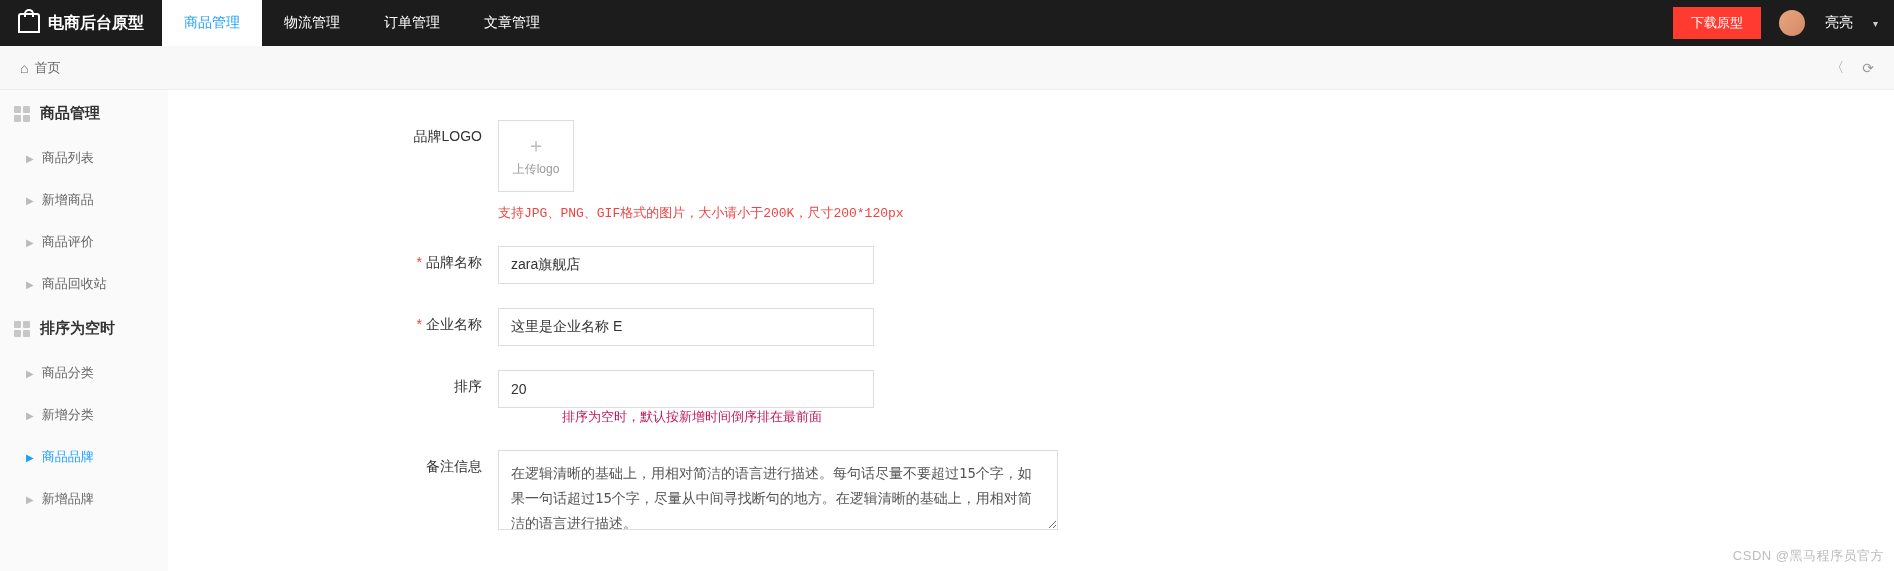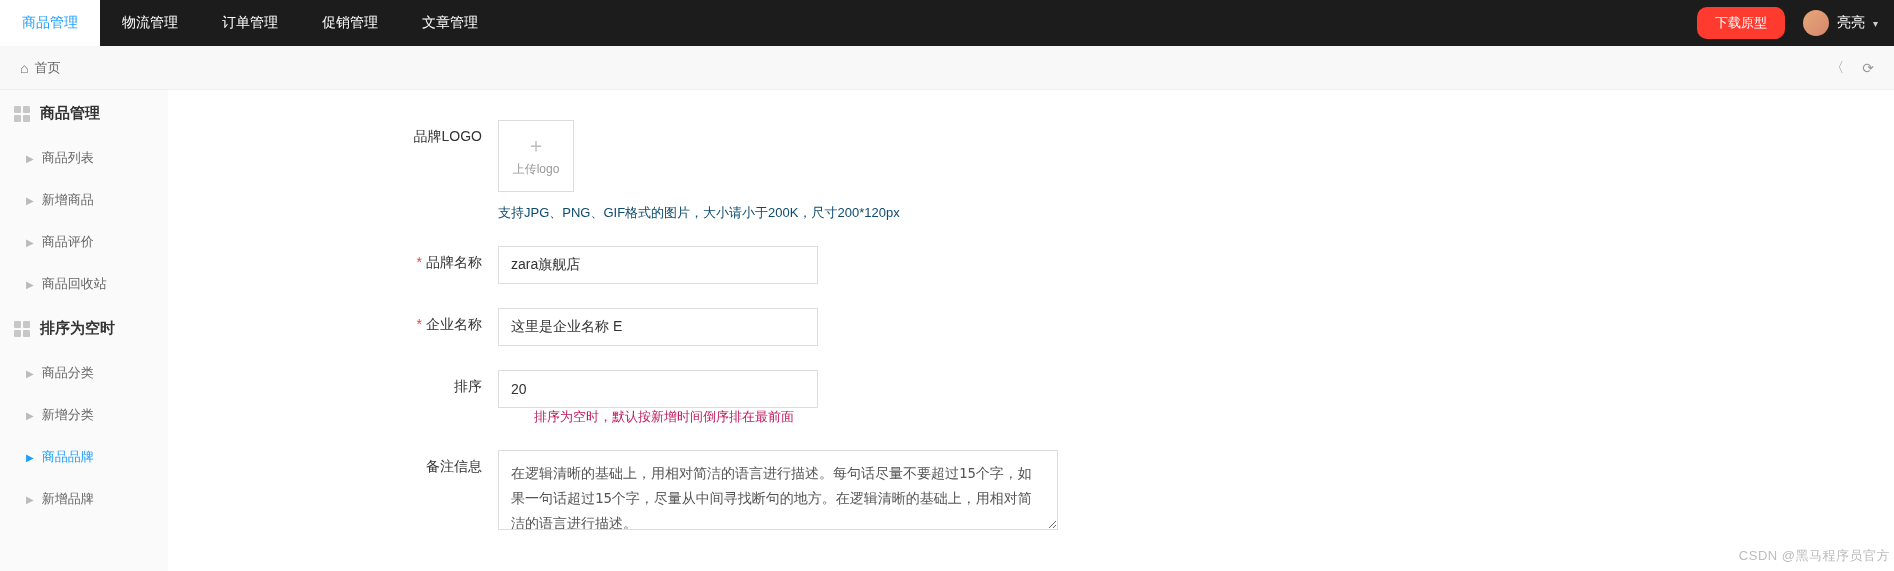--- a/index.html
+++ b/index.html
@@ -7,22 +7,22 @@
     
     
     .topnav { height: 46px; background: #1c1c1c; display: flex; align-items: stretch; }
     .logo { display: flex; align-items: center; padding: 0 18px; color: #fff; font-size: 16px; font-weight: bold; gap: 8px; }
     .logo-icon { width: 22px; height: 20px; border: 2px solid #fff; border-radius: 3px 3px 0 0; position: relative; }
     .logo-icon::before { content: ""; position: absolute; top: -6px; left: 4px; right: 4px; height: 6px; border: 2px solid #fff; border-bottom: none; border-radius: 6px 6px 0 0; }
     .nav-items { display: flex; align-items: stretch; }
     .nav-item { display: flex; align-items: center; padding: 0 22px; color: #fff; cursor: pointer; font-size: 14px; }
     .nav-item.active { background: #fff; color: #1e9fff; }
     .nav-right { margin-left: auto; display: flex; align-items: center; padding-right: 16px; gap: 18px; }
-    .download-btn { background: #ff3b30; color: #fff; padding: 7px 18px; border-radius: 10px; cursor: pointer; font-size: 13px; }
-    .user { display: flex; align-items: center; color: #fff; gap: 8px; cursor: pointer; }
+    .download-btn { background: #ff3b30; color: #fff; padding: 7px 18px; border-radius: 0; cursor: pointer; font-size: 13px; }
+    .user { display: flex; align-items: center; color: #fff; gap: 20px; cursor: pointer; }
     .avatar { width: 26px; height: 26px; border-radius: 50%; background: linear-gradient(135deg,#e8a87c,#d4876a); }
     .chev { font-size: 10px; color: #ccc; }
     
     
     .subheader { height: 44px; background: #f8f8f8; border-bottom: 1px solid #eee; display: flex; align-items: center; padding: 0 20px; justify-content: space-between; }
     .breadcrumb { display: flex; align-items: center; gap: 6px; color: #666; font-size: 13px; cursor: pointer; }
     .home-icon { font-size: 14px; }
     .sub-right { display: flex; align-items: center; gap: 18px; color: #999; }
     .sub-right span { cursor: pointer; }
     
@@ -40,45 +40,46 @@
     .side-item.active .arrow { color: #1e9fff; }
     
     
     .main { flex: 1; padding: 30px 0 0 0; }
     .form-row { display: flex; align-items: flex-start; margin-bottom: 24px; padding-left: 240px; }
     .form-label { width: 90px; text-align: right; padding-right: 16px; padding-top: 8px; font-size: 14px; color: #333; flex-shrink: 0; }
     .req { color: #ff3b30; margin-right: 4px; }
     .form-control { display: flex; flex-direction: column; }
     .upload-box { width: 76px; height: 72px; border: 1px solid #ddd; background: #fff; display: flex; flex-direction: column; align-items: center; justify-content: center; cursor: pointer; gap: 6px; color: #999; font-size: 12px; }
     .plus { font-size: 20px; color: #bbb; line-height: 1; }
-    .hint { color: #0c4a6e; font-size: 13px; margin-top: 12px; }
-    .text-input { width: 320px; height: 38px; border: 1px solid #ddd; padding: 0 12px; font-size: 14px; color: #333; outline: none; }
+    .hint { color: #ef4444; font-size: 13px; margin-top: 12px; font-family: Liberation Mono, monospace; }
+    .text-input { width: 376px; height: 38px; border: 1px solid #ddd; padding: 0 12px; font-size: 14px; color: #333; outline: none; }
     .inline-hint { color: #be185d; font-size: 13px; margin-left: 12px; align-self: center; }
     .row-inline { display: flex; align-items: flex-end; }
     .textarea { width: 560px; min-height: 80px; border: 1px solid #ddd; padding: 10px 12px; font-size: 14px; color: #555; line-height: 1.8; outline: none; resize: vertical; }
     
     
-    .watermark { position: fixed; bottom: 6px; right: 4px; color: #bdbdbd; font-size: 13px; letter-spacing: 0.5px; }
+    .watermark { position: fixed; bottom: 6px; right: 10px; color: #bdbdbd; font-size: 13px; letter-spacing: 0.5px; }
   </style>
 </head>
 <body>
 
 <div class="topnav">
+  <div class="logo">
+    <span class="logo-icon"></span>
+    <span>电商后台原型</span>
+  </div>
   <div class="nav-items">
     <div class="nav-item active">
         <span>商品管理</span>
       </div>
     <div class="nav-item">
         <span>物流管理</span>
       </div>
     <div class="nav-item">
         <span>订单管理</span>
-      </div>
-    <div class="nav-item">
-        <span>促销管理</span>
       </div>
     <div class="nav-item">
         <span>文章管理</span>
       </div>
   </div>
   <div class="nav-right">
     <div class="download-btn"><span>下载原型</span></div>
     <div class="user">
       <span class="avatar"></span>
       <span>亮亮</span>

